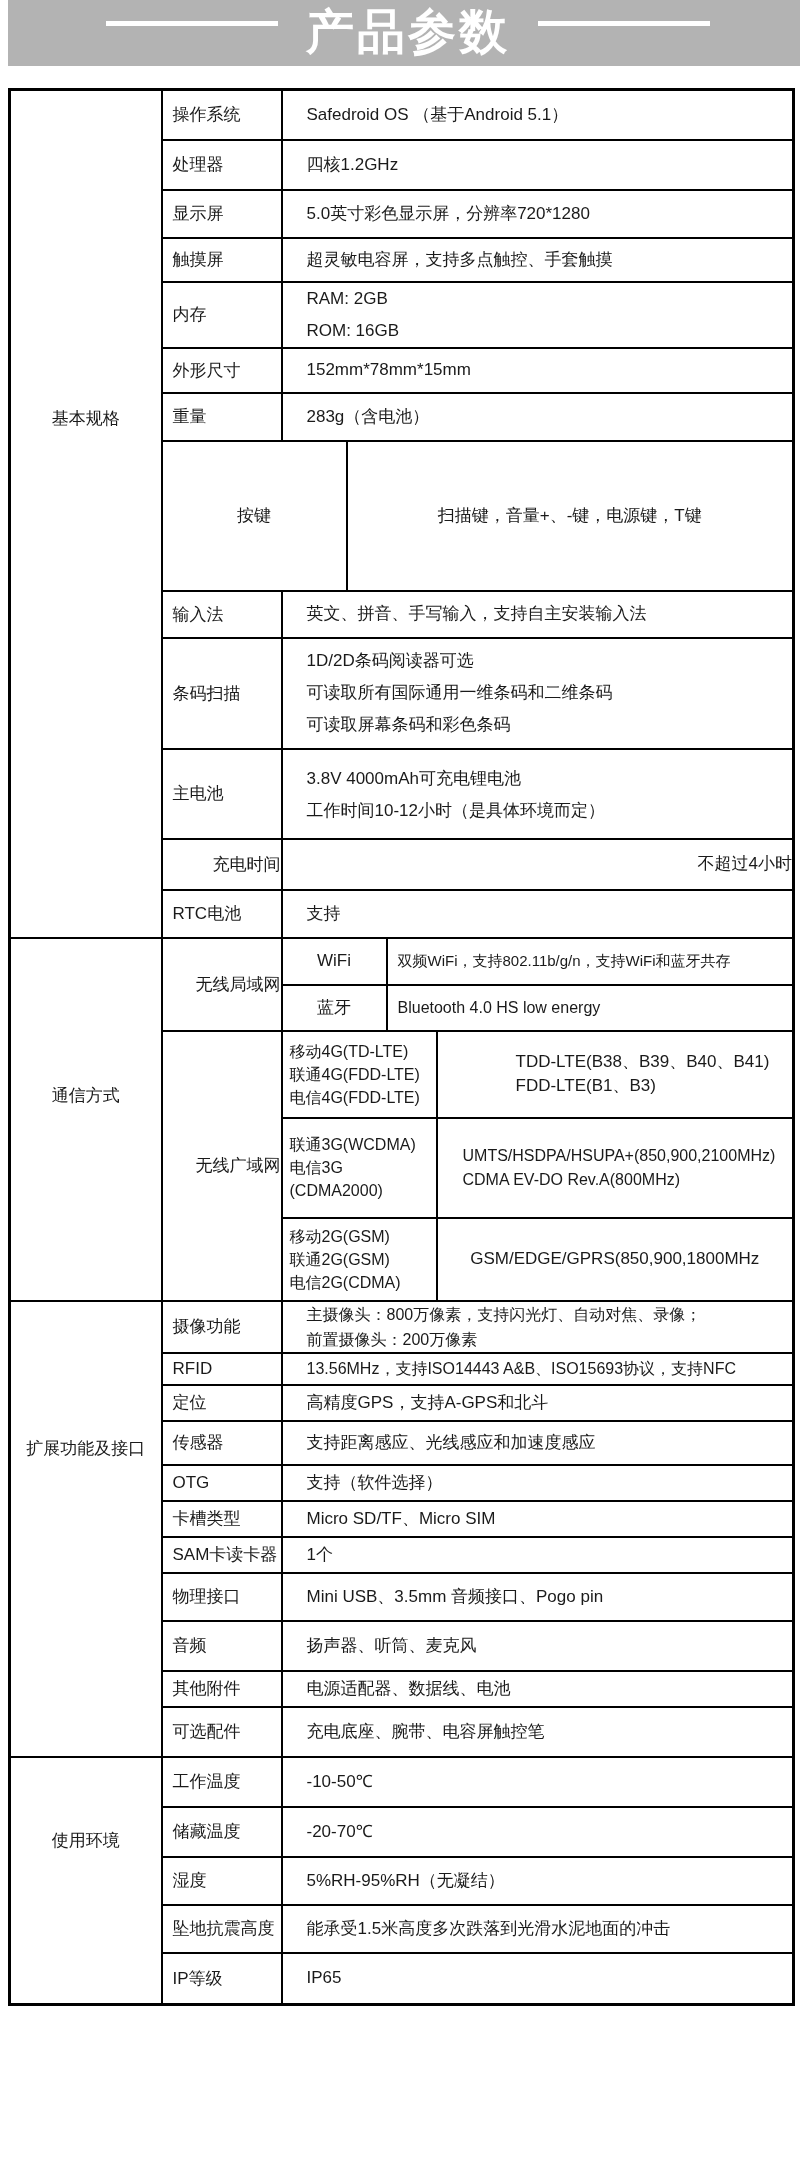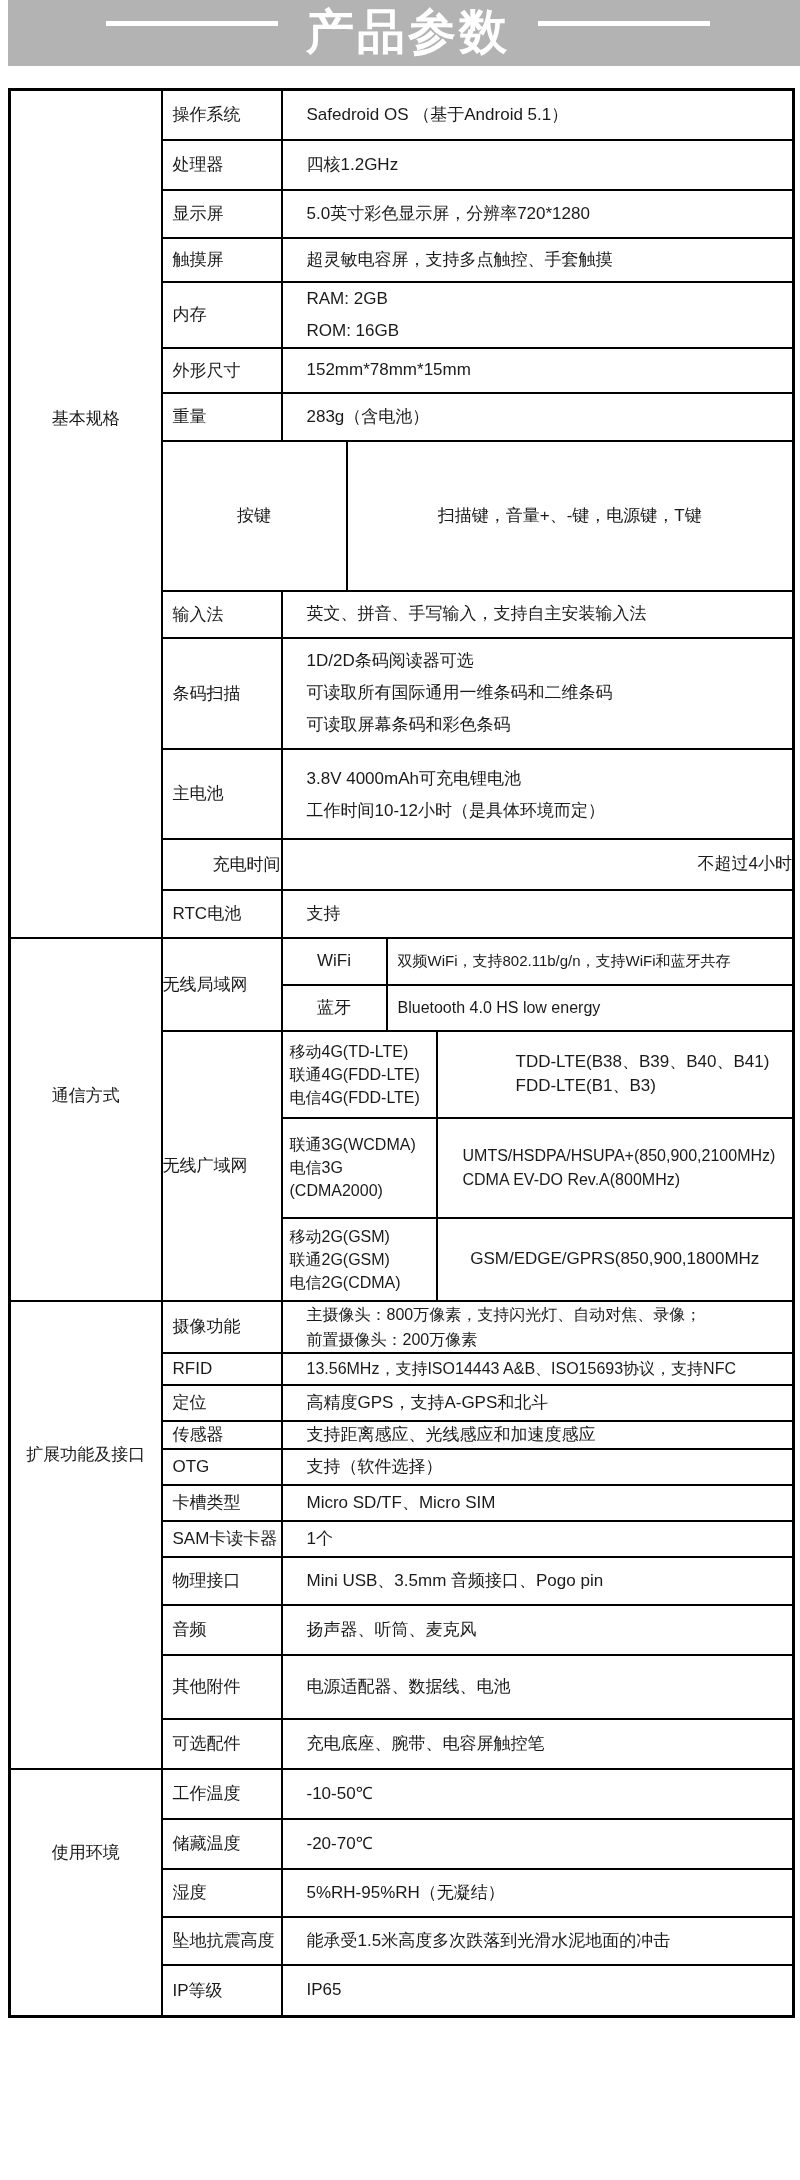--- a/index.html
+++ b/index.html
@@ -40,21 +40,21 @@
   
   tr.r-0-7 td.lbl, tr.r-0-7 td.val { text-align:center; padding-left:0; }
   
   tr.r-0-10 td.val { vertical-align:top; padding-top:13px; }
   
   tr.r-2-0 td.val .ln { line-height:25px; }
   tr.r-2-0 td.val { font-size:16px; }
   tr.r-2-1 td.val { font-size:16px; }
 
   
-  td.grp { text-align:left; }
+  td.grp { text-align:right; }
   td.sub { text-align:center; }
   td.sub.wide { text-align:left; padding-left:7px; font-size:16px; }
   td.sub .ln, td.sub.wide .ln { line-height:23px; }
   tr.g-0 td.val { font-size:15px; padding-left:10px; }
   tr.g-0.gr-1 td.val { font-size:16px; }
   tr.g-1 td.val .ln { line-height:24px; }
   tr.g-1.gr-0 td.val { padding-left:78px; }
   tr.g-1.gr-1 td.val { padding-left:25px; font-size:16px; }
   tr.g-1.gr-2 td.val { text-align:center; padding-left:0; }
 </style>
@@ -224,21 +224,21 @@
         <td class="val" colspan="4">
           <div class="single">13.56MHz，支持ISO14443 A&amp;B、ISO15693协议，支持NFC</div>
         </td>
       </tr>
       <tr class="r-2-2 s2" style="height: 36px;">
         <td class="lbl" colspan="1">定位</td>
         <td class="val" colspan="4">
           <div class="single">高精度GPS，支持A-GPS和北斗</div>
         </td>
       </tr>
-      <tr class="r-2-3 s2" style="height: 28px;">
+      <tr class="r-2-3 s2" style="height: 44px;">
         <td class="lbl" colspan="1">传感器</td>
         <td class="val" colspan="4">
           <div class="single">支持距离感应、光线感应和加速度感应</div>
         </td>
       </tr>
       <tr class="r-2-4 s2" style="height: 36px;">
         <td class="lbl" colspan="1">OTG</td>
         <td class="val" colspan="4">
           <div class="single">支持（软件选择）</div>
         </td>
@@ -260,21 +260,21 @@
         <td class="val" colspan="4">
           <div class="single">Mini USB、3.5mm 音频接口、Pogo pin</div>
         </td>
       </tr>
       <tr class="r-2-8 s2" style="height: 50px;">
         <td class="lbl" colspan="1">音频</td>
         <td class="val" colspan="4">
           <div class="single">扬声器、听筒、麦克风</div>
         </td>
       </tr>
-      <tr class="r-2-9 s2" style="height: 64px;">
+      <tr class="r-2-9 s2" style="height: 36px;">
         <td class="lbl" colspan="1">其他附件</td>
         <td class="val" colspan="4">
           <div class="single">电源适配器、数据线、电池</div>
         </td>
       </tr>
       <tr class="r-2-10 s2" style="height: 50px;">
         <td class="lbl" colspan="1">可选配件</td>
         <td class="val" colspan="4">
           <div class="single">充电底座、腕带、电容屏触控笔</div>
         </td>

